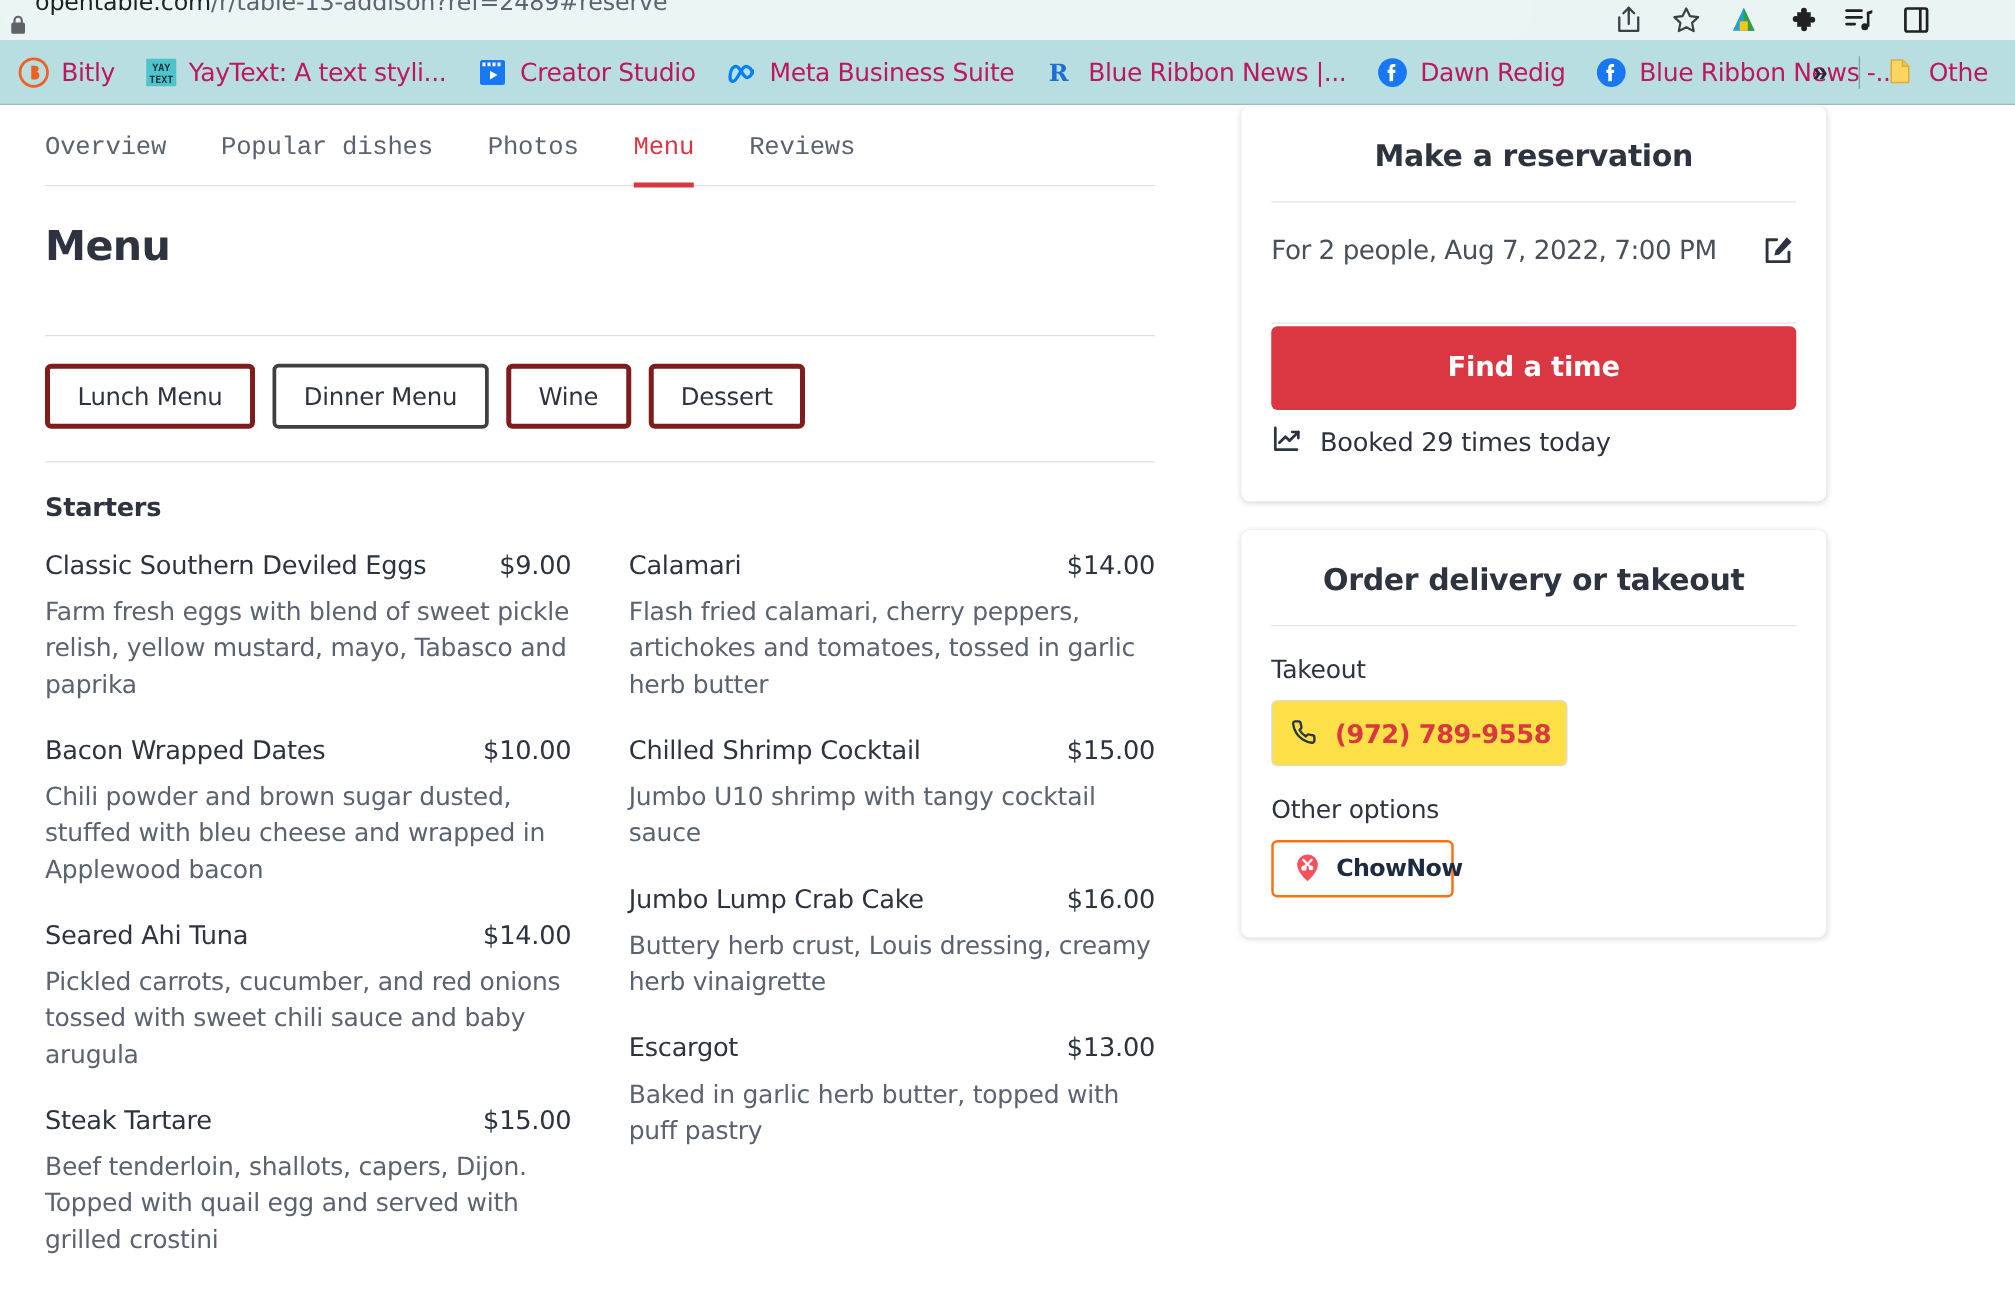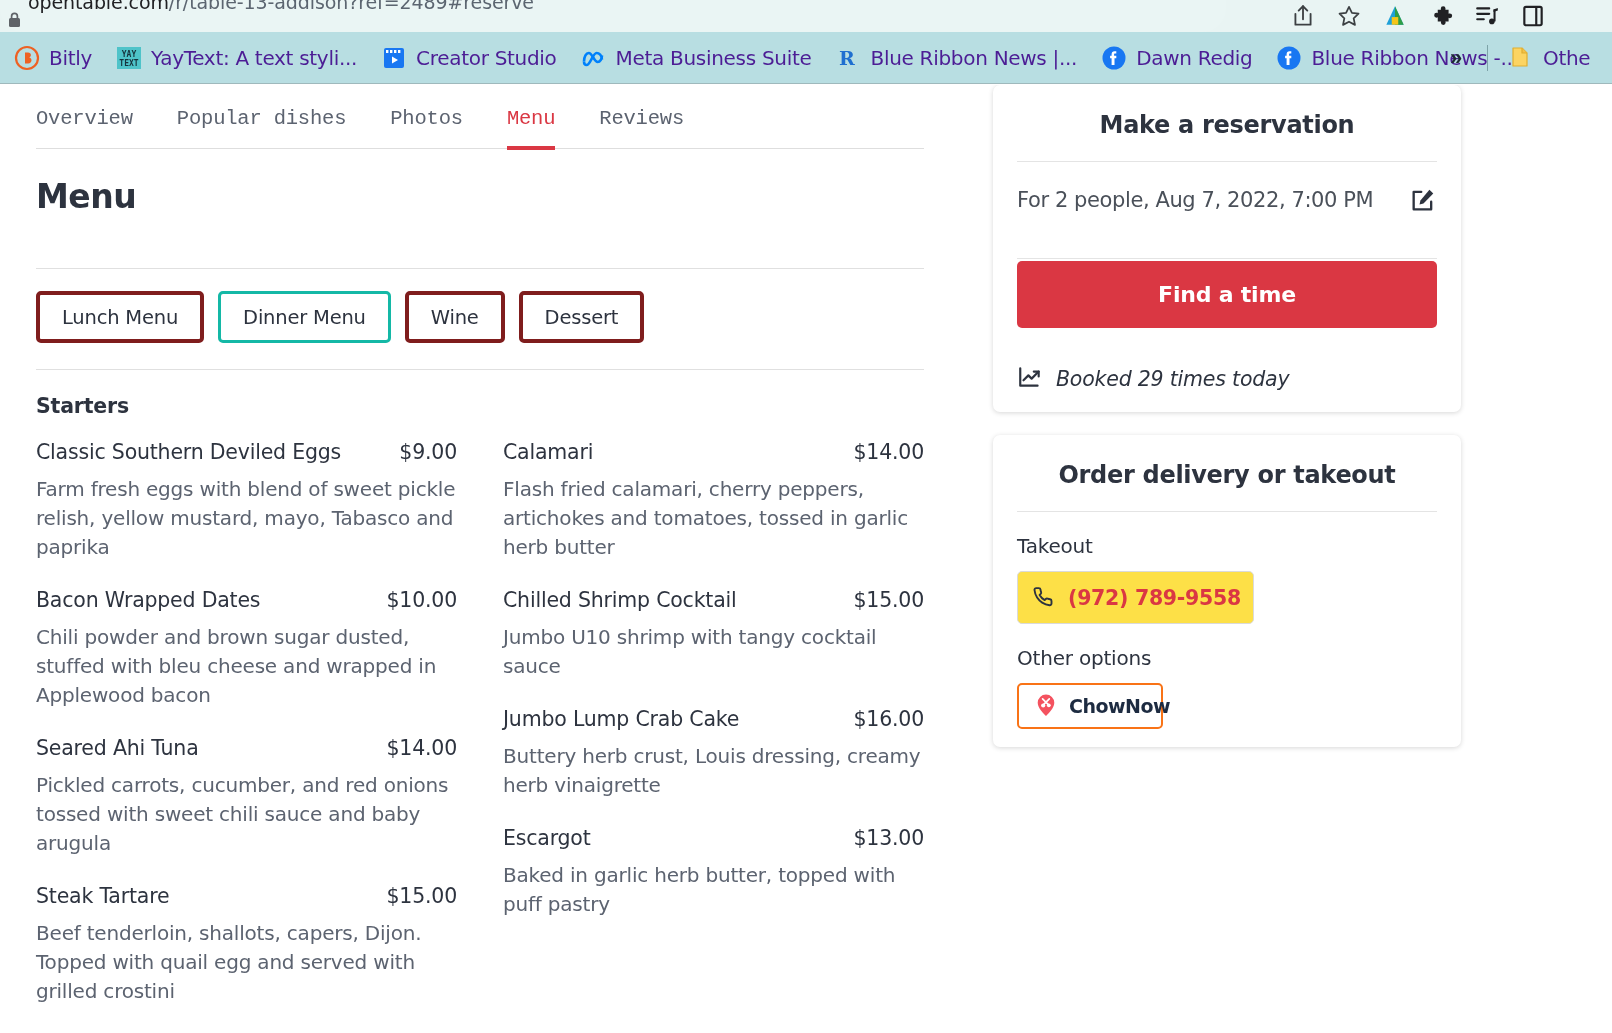--- a/index.html
+++ b/index.html
@@ -72,21 +72,21 @@
   .bm {
     display: flex;
     align-items: center;
     gap: 9px;
     margin-right: 24px;
     white-space: nowrap;
     cursor: pointer;
   }
   .bm-label {
     font-size: 20px;
-    color: #4c1d95;
+    color: #be185d;
     font-family: "DejaVu Sans", sans-serif;
     letter-spacing: -0.3px;
   }
   .bm-ico { width: 26px; height: 26px; flex: none; display: block; }
 
   .bm-overflow {
     position: absolute;
     left: 1450px;
     font-size: 22px;
     font-weight: bold;
@@ -180,21 +180,21 @@
     background: #fff;
     font-size: 19.5px;
     color: #2d333f;
     display: flex;
     align-items: center;
     cursor: pointer;
     letter-spacing: -0.2px;
     font-family: "DejaVu Sans", sans-serif;
   }
   .mt-btn.selected {
-    border: 3px solid #14b8a6;
+    border: 3px solid #404040;
   }
 
   .section-rule {
     margin-top: 26px;
     height: 1px;
     background: #e0e0e0;
     width: 888px;
   }
 
   .section-title {
@@ -244,21 +244,21 @@
   
   .rail {
     position: absolute;
     top: 0px; left: 993px;
     width: 468px;
   }
   .card {
     background: #fff;
     border-radius: 7px;
     box-shadow: 0 1px 5px rgba(0,0,0,0.16);
-    padding: 26px 24px 18px 24px;
+    padding: 26px 24px 32px 24px;
   }
   .card-title {
     font-size: 24px;
     font-weight: bold;
     color: #2d333f;
     text-align: center;
     letter-spacing: -0.3px;
     font-family: "DejaVu Sans", sans-serif;
   }
   .card-rule {
@@ -296,22 +296,21 @@
     cursor: pointer;
     letter-spacing: -0.2px;
     margin-top: 2px;
     font-family: "DejaVu Sans", sans-serif;
   }
 
   .booked-row {
     display: flex;
     align-items: center;
     gap: 13px;
-    margin-top: 36px;
-    font-style: italic;
+    margin-top: 10px;
   }
   .booked-text {
     font-size: 20.5px;
     color: #2d333f;
     letter-spacing: -0.2px;
     font-family: "DejaVu Sans", sans-serif;
   }
 
   .card2 { margin-top: 23px; }
   .sub-label {

